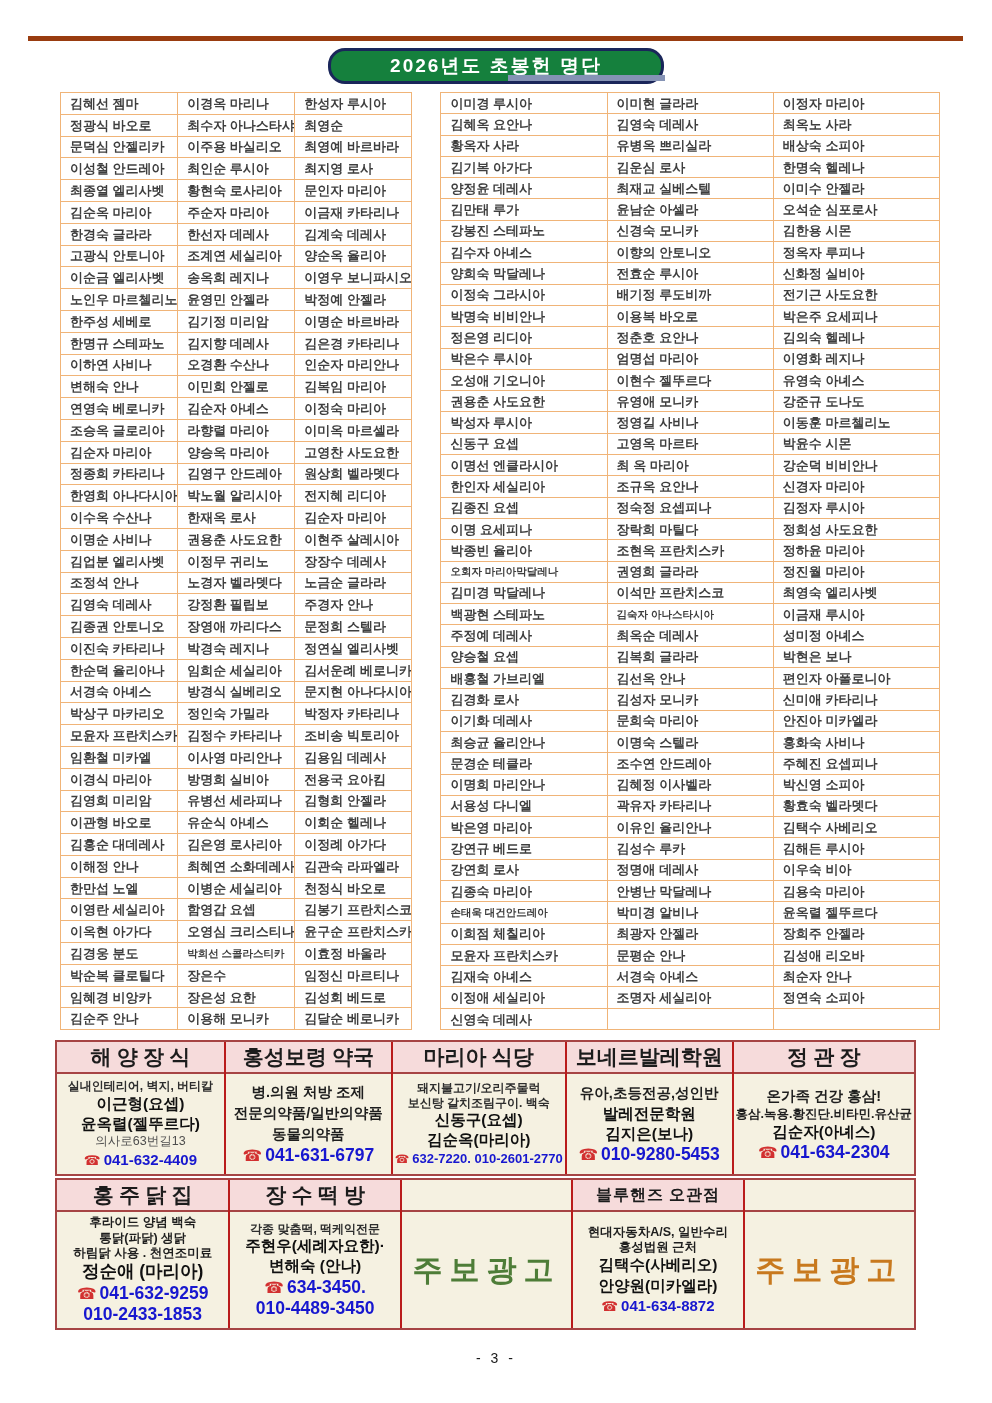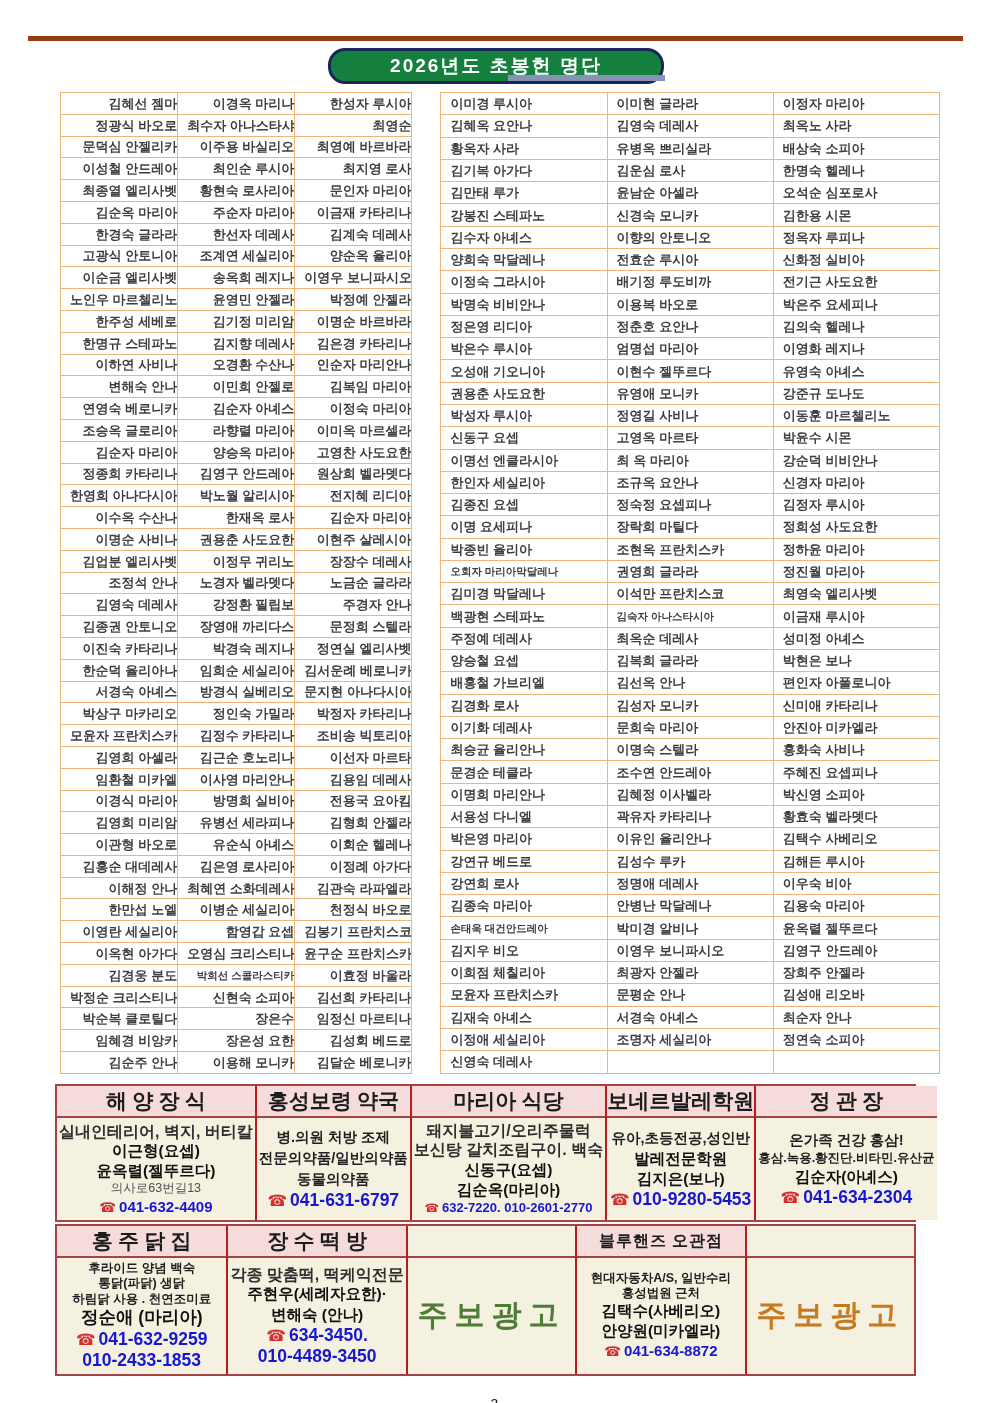--- a/index.html
+++ b/index.html
@@ -5,21 +5,21 @@
   html,body{margin:0;padding:0;background:#ffffff;}
   .page{position:relative;width:992px;height:1403px;background:#ffffff;overflow:hidden;
         font-family:"Liberation Sans",sans-serif;}
   .top-rule{margin:36px 29px 0 28px;height:5px;background:#993c10;}
   .banner{margin:7px auto 8px auto;width:330px;height:30px;background:#15803d;
           border:3px solid #1a265a;border-radius:17px;display:flex;align-items:center;justify-content:center;}
   .banner span{color:#ffffff;font-size:19px;font-weight:bold;letter-spacing:2px;}
   .artifact{position:absolute;left:508px;top:75px;width:157px;height:6px;background:#8593b5;}
   .roster-wrap{margin:0 52px 0 60px;display:flex;gap:28px;}
   table.roster{border-collapse:collapse;table-layout:fixed;}
-  #roster-left{width:364px;text-align:right;}
+  #roster-left{width:364px;}
   #roster-right{width:516px;}
   table.roster td{border:1px solid #f0b478;font-size:13px;font-weight:600;color:#3e3e3e;
           padding:0 0 0 9px;white-space:nowrap;overflow:hidden;line-height:1;}
   #roster-left td{height:20.8px;}
   #roster-right td{height:20.3px;}
   table.roster td.tight{font-size:10.5px;}
   .ads{margin:10px 76px 0 55px;display:grid;grid-template-columns:repeat(5,1fr);
        border:2px solid #a64444;background:#15803d;}
   .ads.row2{margin-top:2px;}
   .ad-col{border-left:2px solid #b91c1c;display:flex;flex-direction:column;}
@@ -27,21 +27,21 @@
   .ad-header{background:#f6dbdb;border-bottom:2px solid #a64444;height:30px;display:flex;
        align-items:center;justify-content:center;font-family:"Liberation Serif",serif;
        font-weight:bold;font-size:21px;color:#1c1c1c;white-space:nowrap;overflow:hidden;}
   .ad-header.small-h{font-size:16px;letter-spacing:1px;}
   .ad-header.empty{background:#f5f1e1;}
   .ad-body{flex:1;display:flex;flex-direction:column;justify-content:center;align-items:center;
        padding:3px 2px;background:#f5f1e1;text-align:center;}
   .row1 .ad-body{min-height:94px;}
   .row2 .ad-body{min-height:99px;}
   .ln{line-height:1.22;white-space:nowrap;}
-  .s-small{font-size:16px;color:#2e2e2e;font-weight:600;}
+  .s-small{font-size:12px;color:#2e2e2e;font-weight:600;}
   .s-small-bold{font-size:12.5px;color:#1e1e1e;font-weight:bold;}
   .s-bold{font-size:14.5px;color:#1e1e1e;font-weight:bold;line-height:1.45;}
   .s-name{font-size:15.5px;color:#101010;font-weight:bold;line-height:1.3;}
   .s-name-lg{font-size:17.5px;color:#101010;font-weight:bold;line-height:1.25;}
   .s-plain{font-size:12.5px;color:#4e4e4e;}
   .s-phone,.s-phone-lg,.s-phone-sm{color:#1717cf;font-weight:bold;}
   .s-phone{font-size:15px;line-height:1.3;}
   .s-phone-lg{font-size:17.5px;line-height:1.2;}
   .s-phone-sm{font-size:13px;line-height:1.3;}
   .tel{color:#d23030;margin-right:3px;font-size:0.9em;font-weight:normal;}
@@ -206,25 +206,20 @@
             <td>박상구 마카리오</td>
             <td>정인숙 가밀라</td>
             <td>박정자 카타리나</td>
           </tr>
           <tr>
             <td>모윤자 프란치스카</td>
             <td>김정수 카타리나</td>
             <td>조비송 빅토리아</td>
           </tr>
           <tr>
-            <td>김영희 아셀라</td>
-            <td>김근순 호노리나</td>
-            <td>이선자 마르타</td>
-          </tr>
-          <tr>
             <td>임환철 미카엘</td>
             <td>이사영 마리안나</td>
             <td>김용임 데레사</td>
           </tr>
           <tr>
             <td>이경식 마리아</td>
             <td>방명희 실비아</td>
             <td>전용국 요아킴</td>
           </tr>
           <tr>
@@ -259,25 +254,20 @@
           </tr>
           <tr>
             <td>이옥현 아가다</td>
             <td>오영심 크리스티나</td>
             <td>윤구순 프란치스카</td>
           </tr>
           <tr>
             <td>김경웅 분도</td>
             <td class="tight">박희선 스콜라스티카</td>
             <td>이효정 바울라</td>
-          </tr>
-          <tr>
-            <td>박정순 크리스티나</td>
-            <td>신현숙 소피아</td>
-            <td>김선희 카타리나</td>
           </tr>
           <tr>
             <td>박순복 클로틸다</td>
             <td>장은수</td>
             <td>임정신 마르티나</td>
           </tr>
           <tr>
             <td>임혜경 비앙카</td>
             <td>장은성 요한</td>
             <td>김성회 베드로</td>
@@ -305,20 +295,25 @@
             <td>황옥자 사라</td>
             <td>유병옥 쁘리실라</td>
             <td>배상숙 소피아</td>
           </tr>
           <tr>
             <td>김기복 아가다</td>
             <td>김운심 로사</td>
             <td>한명숙 헬레나</td>
           </tr>
           <tr>
+            <td>양정윤 데레사</td>
+            <td>최재교 실베스텔</td>
+            <td>이미수 안젤라</td>
+          </tr>
+          <tr>
             <td>김만태 루가</td>
             <td>윤남순 아셀라</td>
             <td>오석순 심포로사</td>
           </tr>
           <tr>
             <td>강봉진 스테파노</td>
             <td>신경숙 모니카</td>
             <td>김한용 시몬</td>
           </tr>
           <tr>
@@ -473,25 +468,20 @@
           </tr>
           <tr>
             <td>김종숙 마리아</td>
             <td>안병난 막달레나</td>
             <td>김용숙 마리아</td>
           </tr>
           <tr>
             <td class="tight">손태욱 대건안드레아</td>
             <td>박미경 알비나</td>
             <td>윤옥렬 젤뚜르다</td>
-          </tr>
-          <tr>
-            <td>김지우 비오</td>
-            <td>이영우 보니파시오</td>
-            <td>김영구 안드레아</td>
           </tr>
           <tr>
             <td>이희점 체칠리아</td>
             <td>최광자 안젤라</td>
             <td>장희주 안젤라</td>
           </tr>
           <tr>
             <td>모윤자 프란치스카</td>
             <td>문평순 안나</td>
             <td>김성애 리오바</td>

